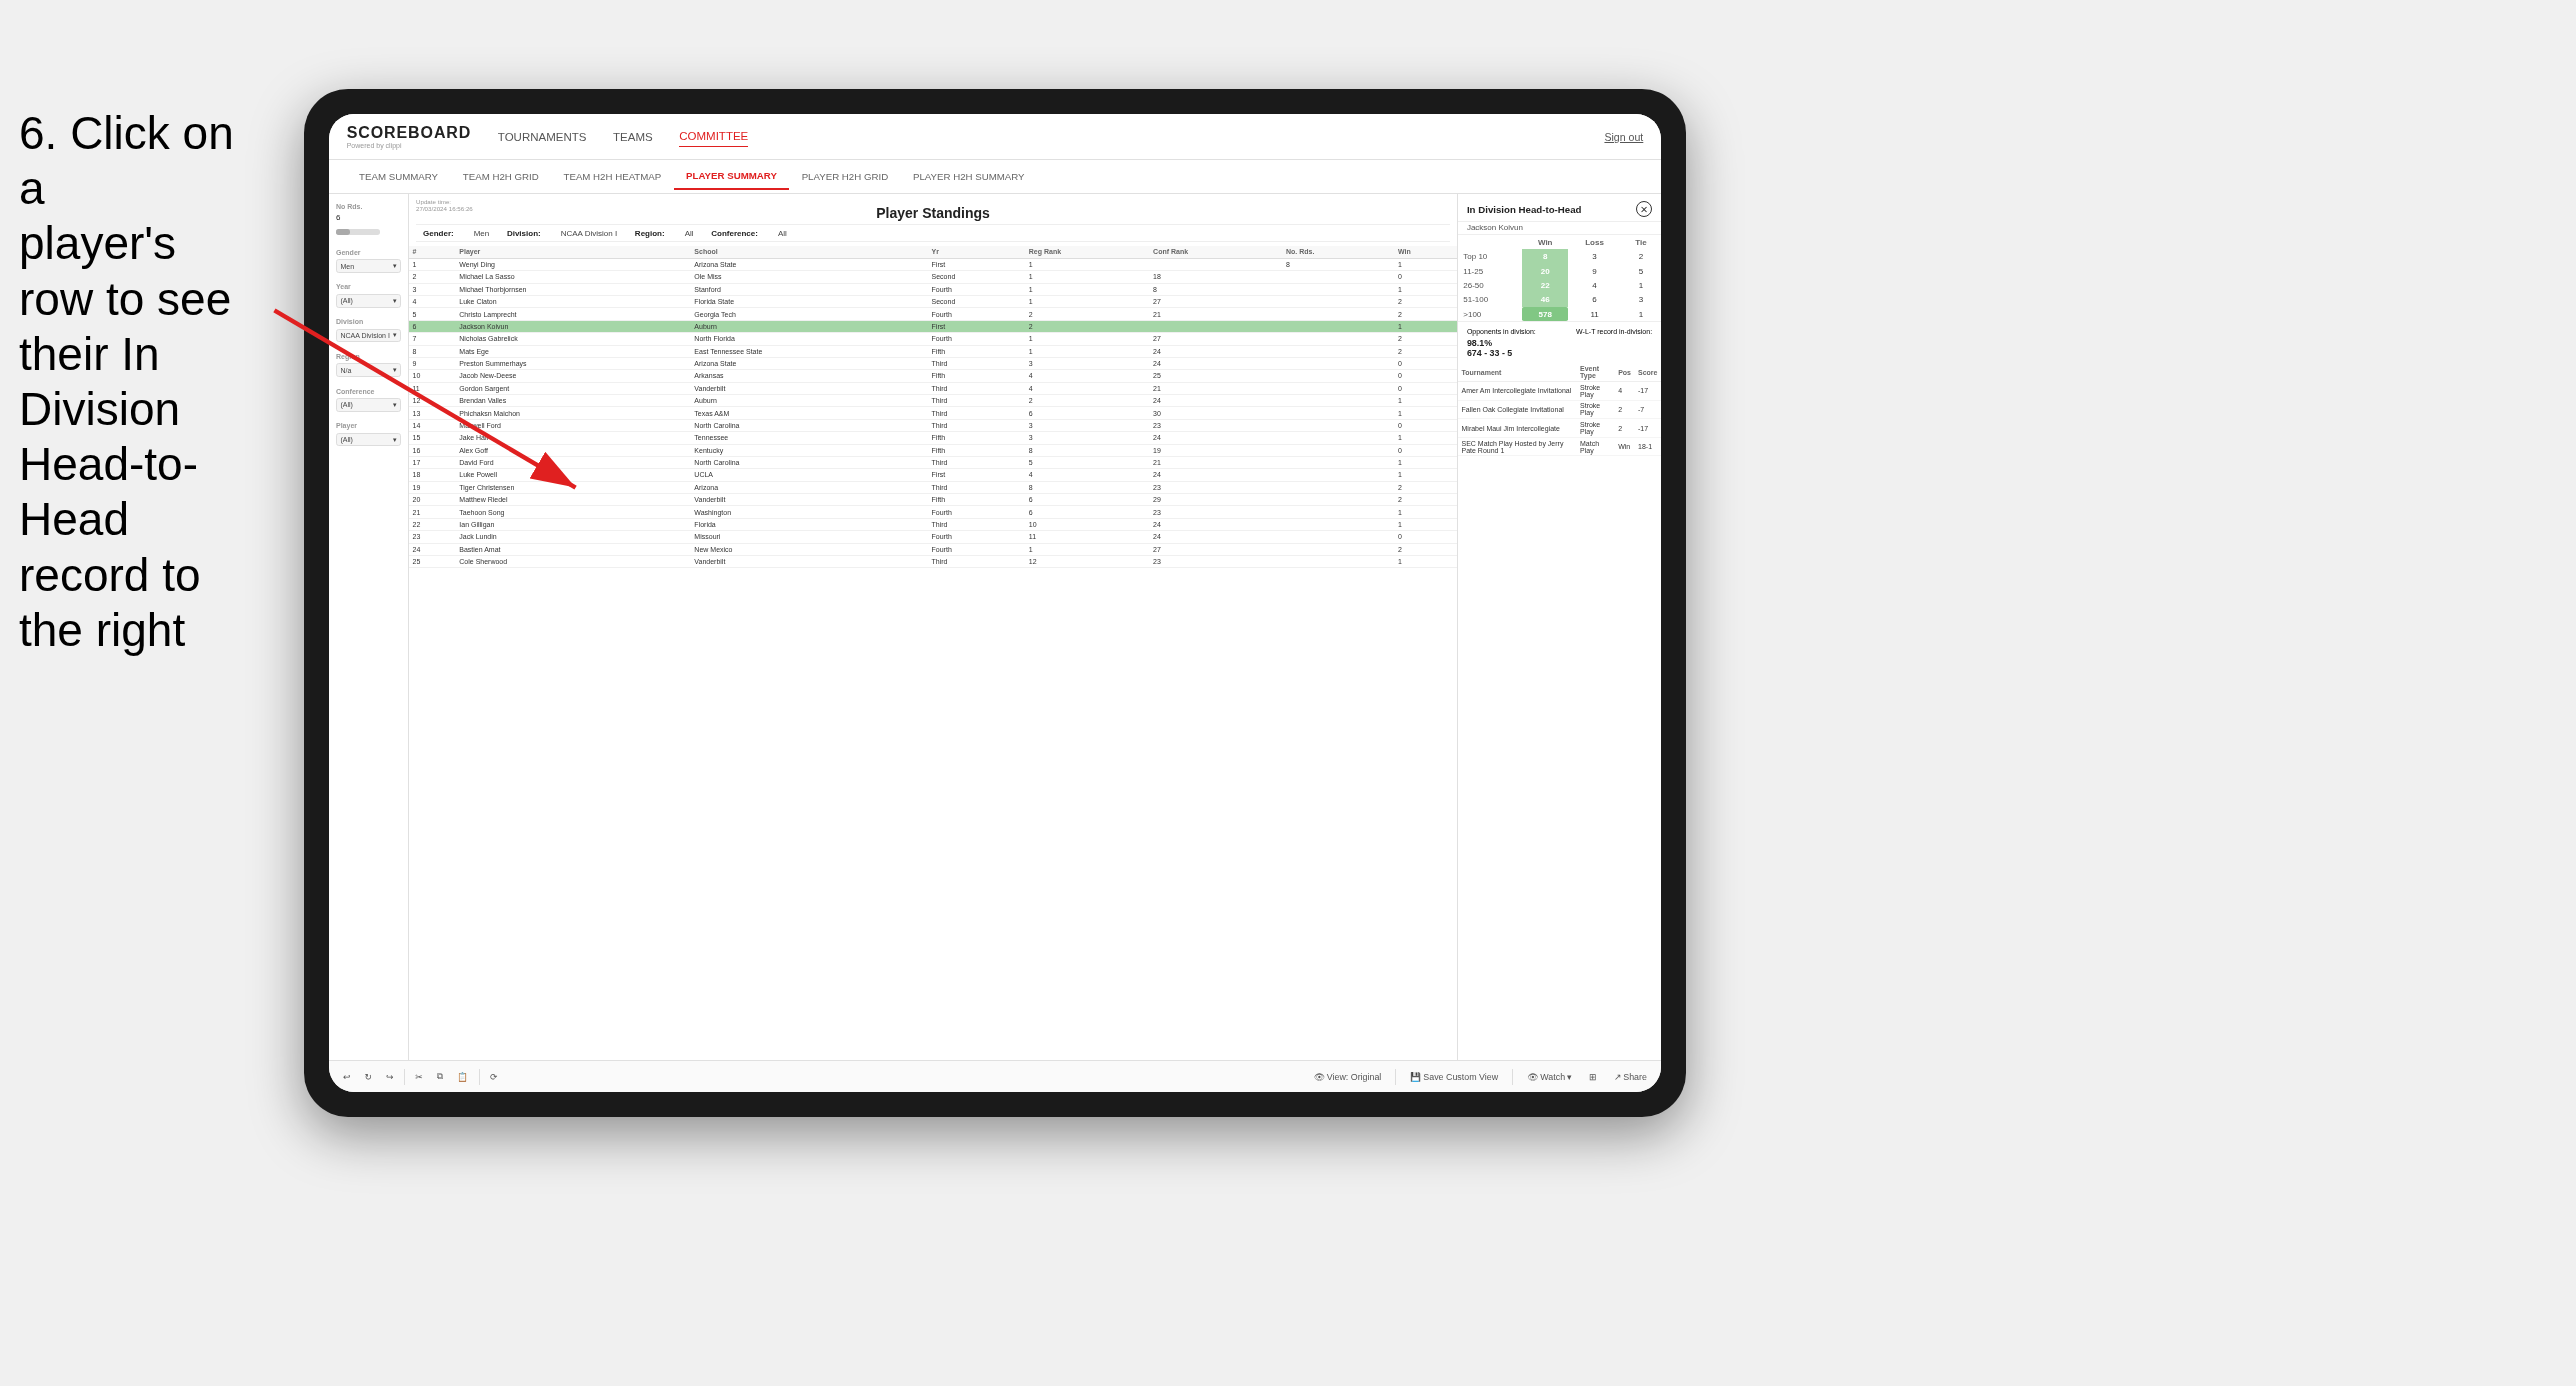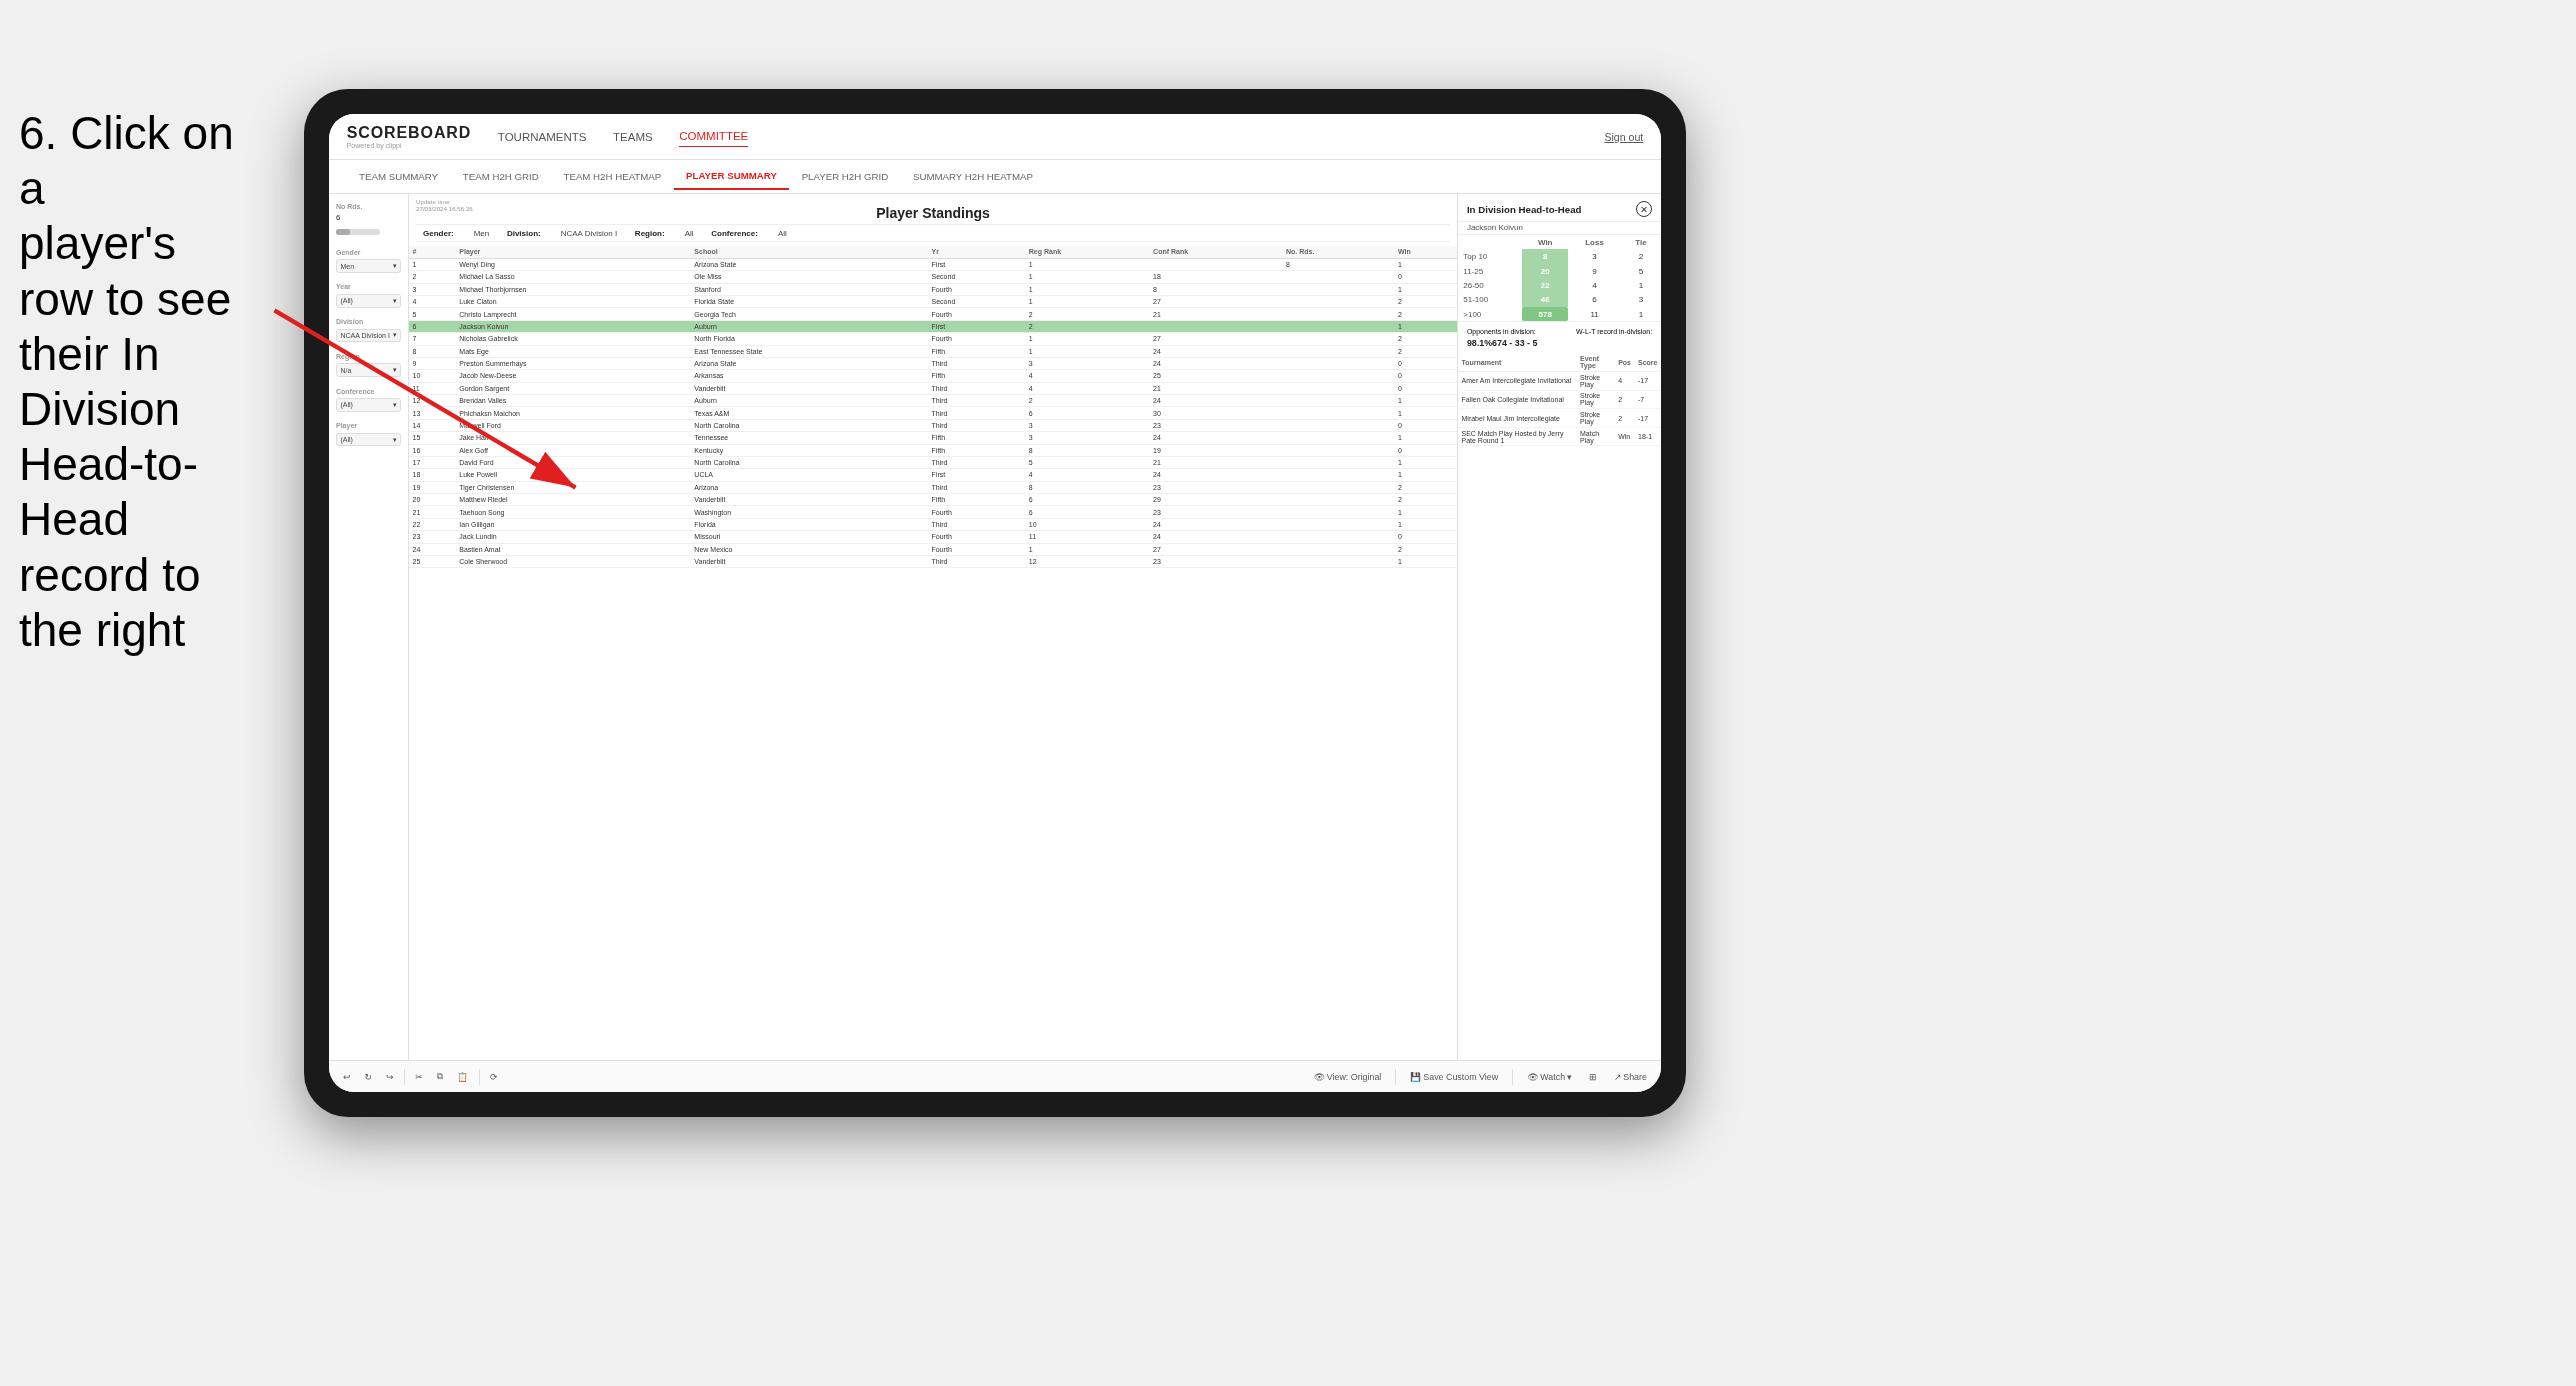--- a/index.html
+++ b/index.html
@@ -488,21 +488,21 @@
         <span style="cursor:pointer;text-decoration:underline;">Sign out</span>
       </div>
     </div>
 
     <div class="sub-nav">
       <span class="sub-nav-item">TEAM SUMMARY</span>
       <span class="sub-nav-item">TEAM H2H GRID</span>
       <span class="sub-nav-item">TEAM H2H HEATMAP</span>
       <span class="sub-nav-item active">PLAYER SUMMARY</span>
       <span class="sub-nav-item">PLAYER H2H GRID</span>
-      <span class="sub-nav-item">SUMMARY H2H HEATMAP</span>
+      <span class="sub-nav-item">PLAYER H2H SUMMARY</span>
     </div>
 
     <div class="main-content">
 
       <div class="sidebar">
         <div class="sidebar-section">
           <div class="sidebar-label">No Rds.</div>
           <div class="sidebar-value">6</div>
           <div class="scroll-indicator">
             <div class="scroll-thumb"></div>
@@ -899,21 +899,21 @@
     <td>1</td>
   </tr>
             </tbody>
         </table>
 
         <div class="opponents-section">
           <div style="display:flex;justify-content:space-between;font-size:7px;margin-bottom:3.5px;">
             <span>Opponents in division:</span>
             <span>W-L-T record in-division:</span>
           </div>
-          <div style="display:flex;justify-content:flex-start;">
+          <div style="display:flex;justify-content:flex-end;flex-direction:column;">
             <span class="opponents-record">98.1%</span>
             <span class="opponents-record">674 - 33 - 5</span>
           </div>
         </div>
 
         <table class="tournament-table">
           <thead>
             <tr>
               <th>Tournament</th>
               <th>Event Type</th>

